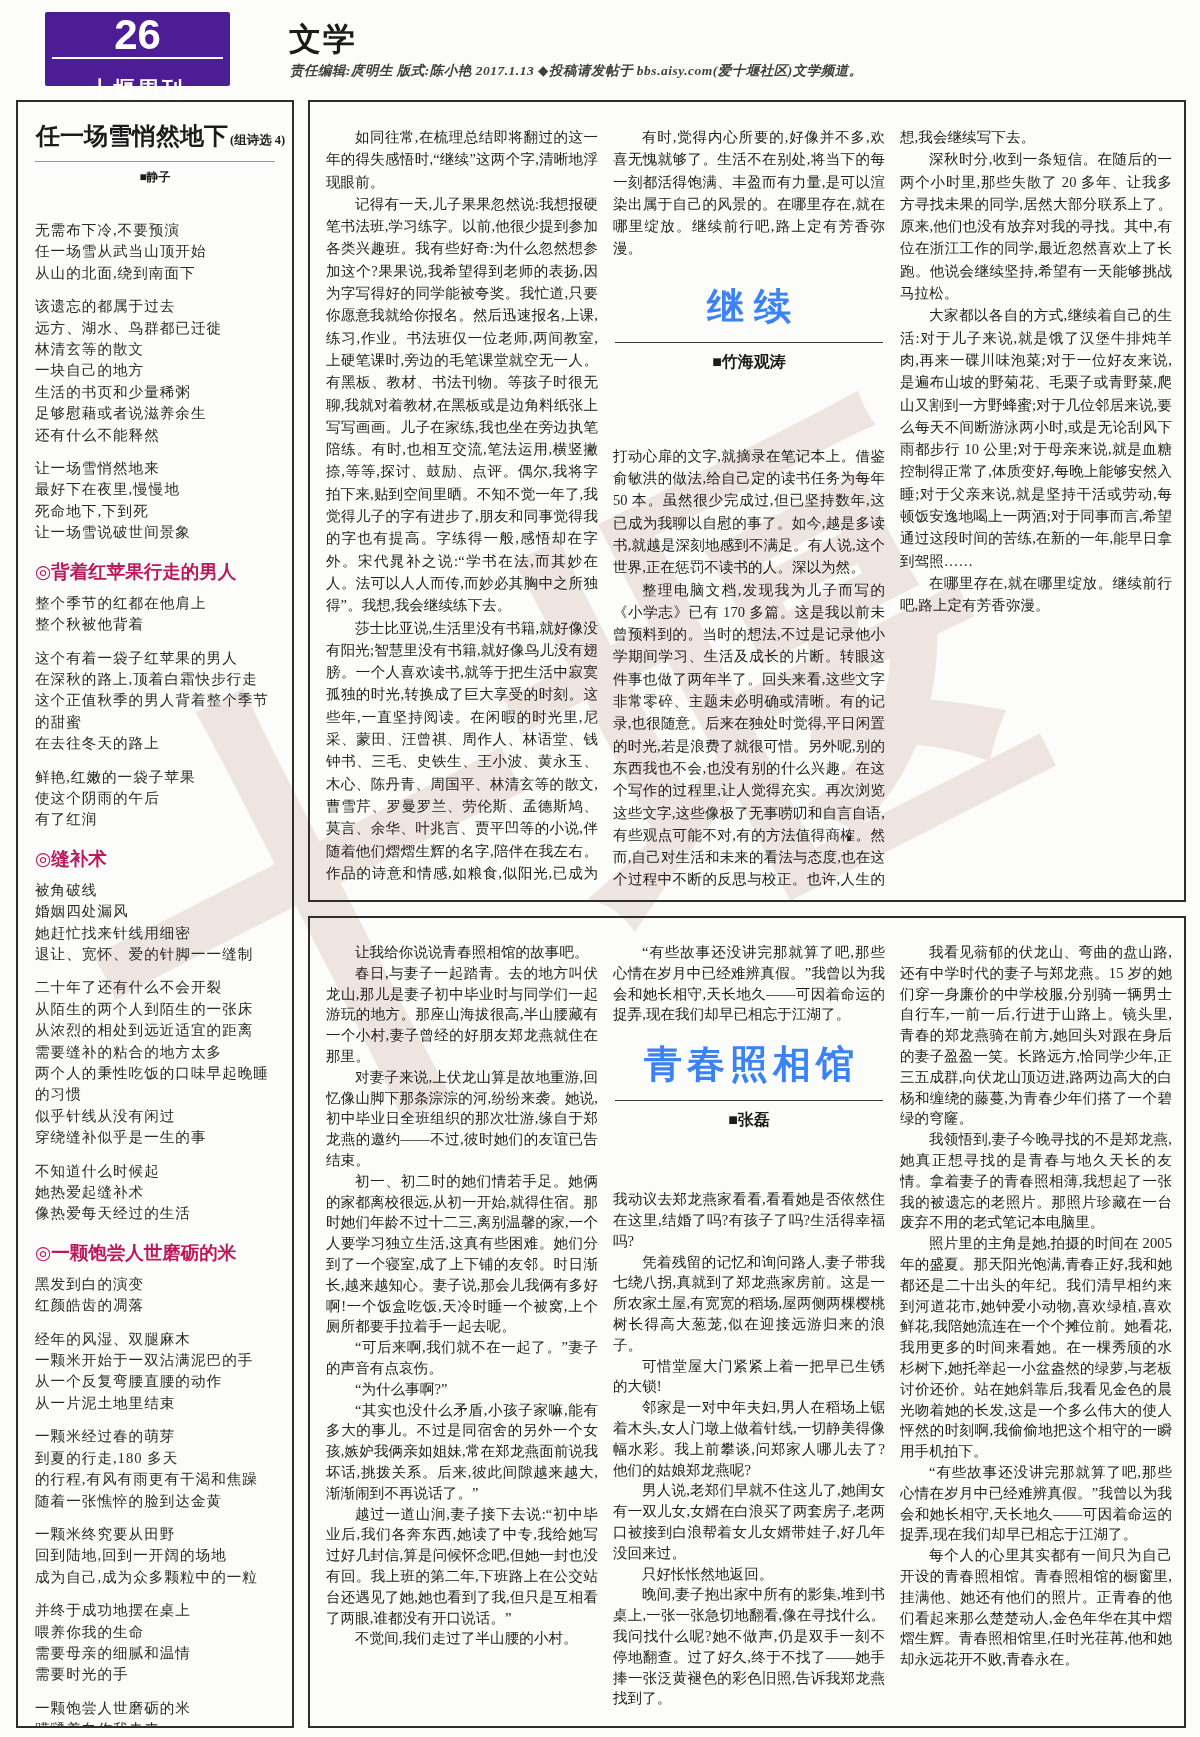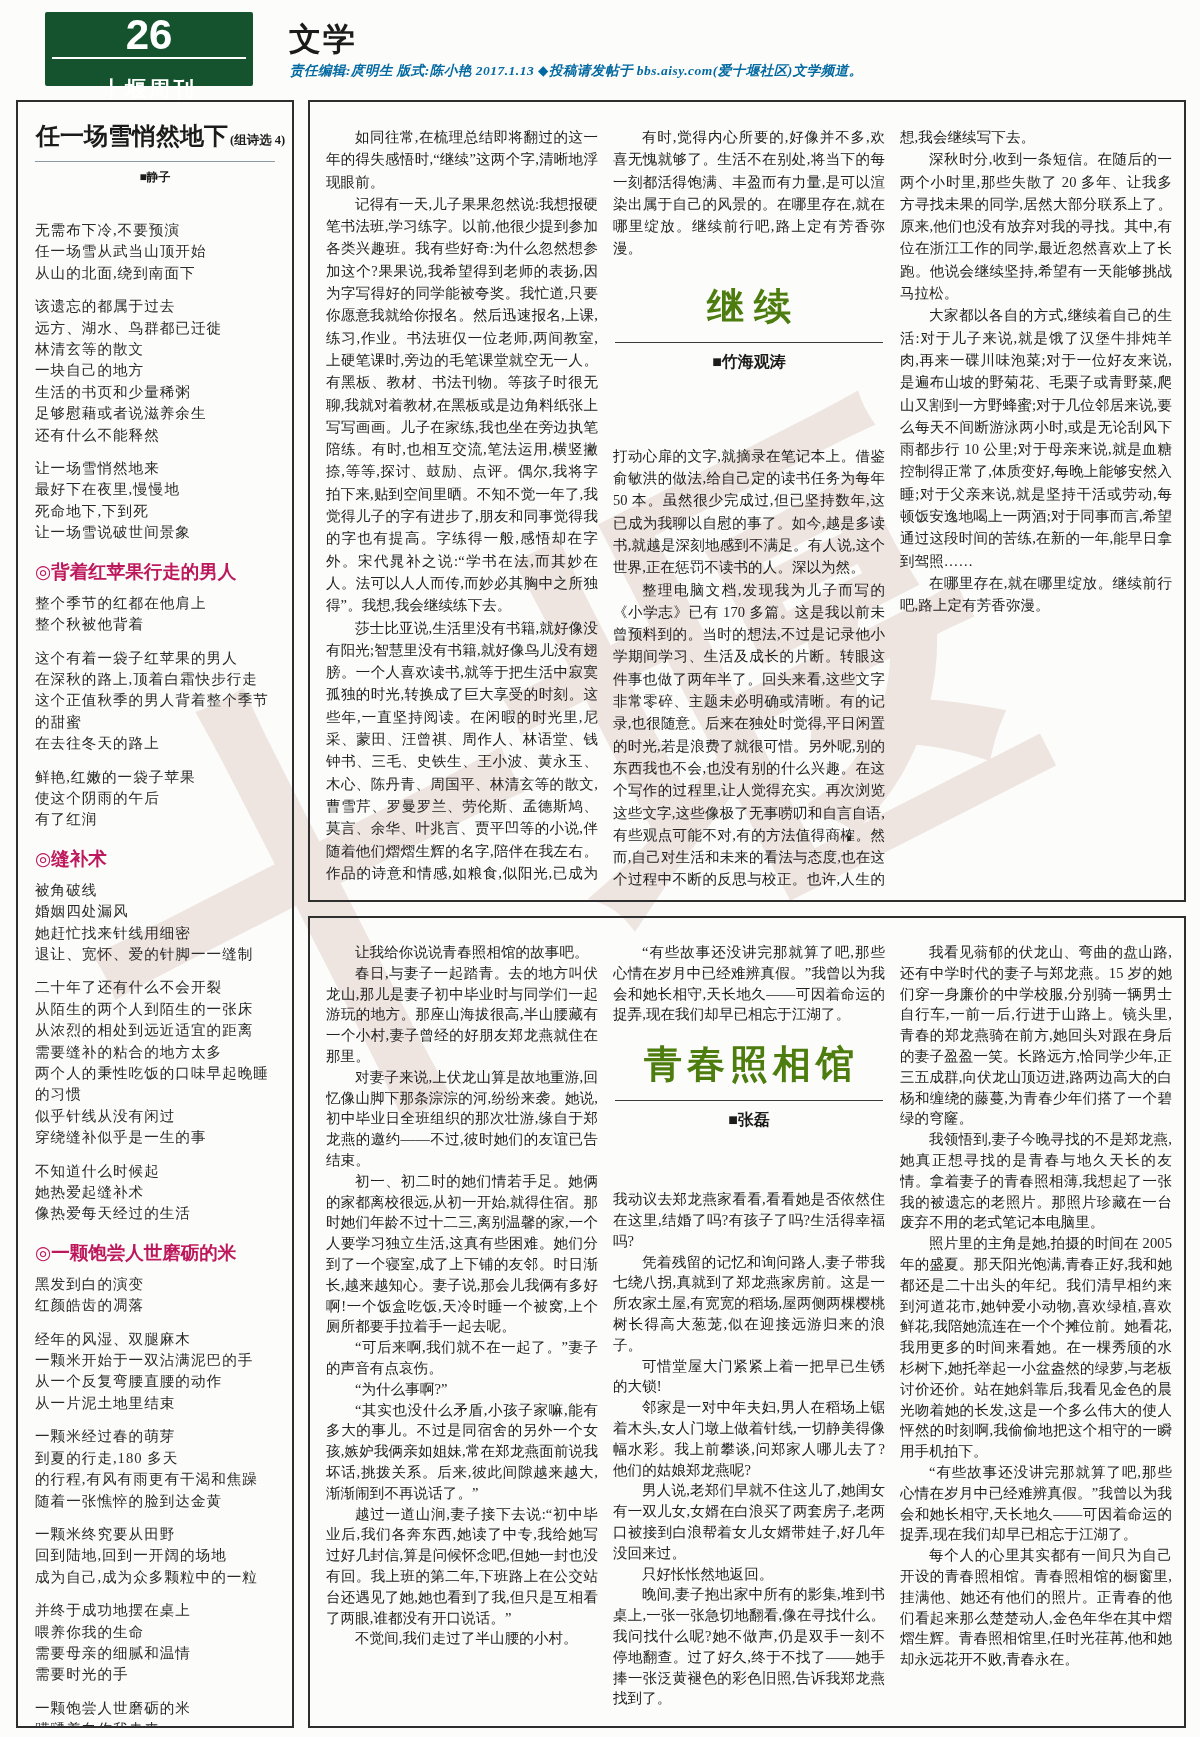--- a/index.html
+++ b/index.html
@@ -3,30 +3,30 @@
 <meta charset="utf-8">
 <style>
   html,body{margin:0;padding:0;background:#ffffff;}
   .page{position:relative;width:1200px;height:1737px;background:#fcfcfa;overflow:hidden;
         font-family:"Liberation Serif","DejaVu Serif",serif;color:#1b1b1b;}
   
   .watermark{position:absolute;left:70px;top:560px;font-size:470px;line-height:1;font-weight:bold;
              color:rgba(198,162,152,0.26);transform:rotate(-27deg);letter-spacing:14px;
              white-space:nowrap;z-index:0;pointer-events:none;font-family:"Liberation Serif",serif;}
   
-  .pgnum-box{position:absolute;left:45px;top:12px;width:208px;height:74px;background:#14532d;
+  .pgnum-box{position:absolute;left:45px;top:12px;width:185px;height:74px;background:#4c1d95;
              border-radius:2px;color:#fff;text-align:center;z-index:2;
              font-family:"Liberation Sans","DejaVu Sans",sans-serif;}
   .pgnum{font-size:42px;font-weight:bold;line-height:44px;margin-top:1px;}
   .masthead{font-size:21px;font-weight:bold;letter-spacing:3px;border-top:2px solid #fff;
             margin:0 7px;padding-top:18px;line-height:24px;}
   .section-title{position:absolute;left:289px;top:18px;font-size:32px;font-weight:bold;
                  letter-spacing:2px;z-index:2;}
   .info-line{position:absolute;left:290px;top:62px;font-size:13.5px;font-weight:bold;
-             font-style:italic;letter-spacing:0.5px;z-index:2;color:#0369a1;}
+             font-style:italic;letter-spacing:0.5px;z-index:2;color:#404040;}
   
   .box{position:absolute;border:2px solid #2e2e2e;background:transparent;z-index:1;box-sizing:border-box;}
   #poem-box{left:16px;top:100px;width:278px;height:1628px;padding:16px 17px 0 17px;overflow:hidden;}
   #top-box{left:308px;top:100px;width:878px;height:802px;}
   #bottom-box{left:308px;top:916px;width:878px;height:812px;}
   
   .poem-title-row{white-space:nowrap;margin:2px 0 0 1px;}
   .poem-title{font-size:24px;font-weight:bold;letter-spacing:0;}
   .poem-title-suffix{font-size:12.5px;font-weight:bold;margin-left:2px;}
   .poem-rule{border:none;border-top:1px solid #8c9aa6;margin:9px 0 7px 0;}
@@ -40,21 +40,21 @@
   
   .col{position:absolute;top:24px;bottom:14px;width:272px;overflow:hidden;z-index:1;}
   .c1{left:16px;} .c2{left:303px;} .c3{left:590px;}
   .para{margin:0;text-align:justify;text-indent:2em;font-size:14.5px;color:#222;}
   #top-box .para{line-height:22.3px;letter-spacing:0.1px;}
   #bottom-box .para{line-height:20.8px;letter-spacing:0.1px;}
   .noindent-first .para:first-child{text-indent:0;}
   .passage{margin-bottom:4px;}
   
   .hl-block{text-align:center;}
-  .hl{font-weight:bold;color:#4d7c0f;}
+  .hl{font-weight:bold;color:#3b82f6;}
   #top-box .hl{font-size:37px;letter-spacing:10px;margin-top:22px;text-indent:10px;}
   #bottom-box .hl{font-size:38px;letter-spacing:5px;margin-top:14px;text-indent:5px;}
   .hl-rule{border:none;border-top:1.5px solid #3a3a3a;margin:10px 2px 9px 2px;}
   .byline{font-family:"Liberation Sans","DejaVu Sans",sans-serif;font-weight:bold;font-size:16px;}
   .gap-a1{height:72px;} .gap-a2{height:58px;}
 </style>
 </head>
 <body>
 
 <div class="page">

